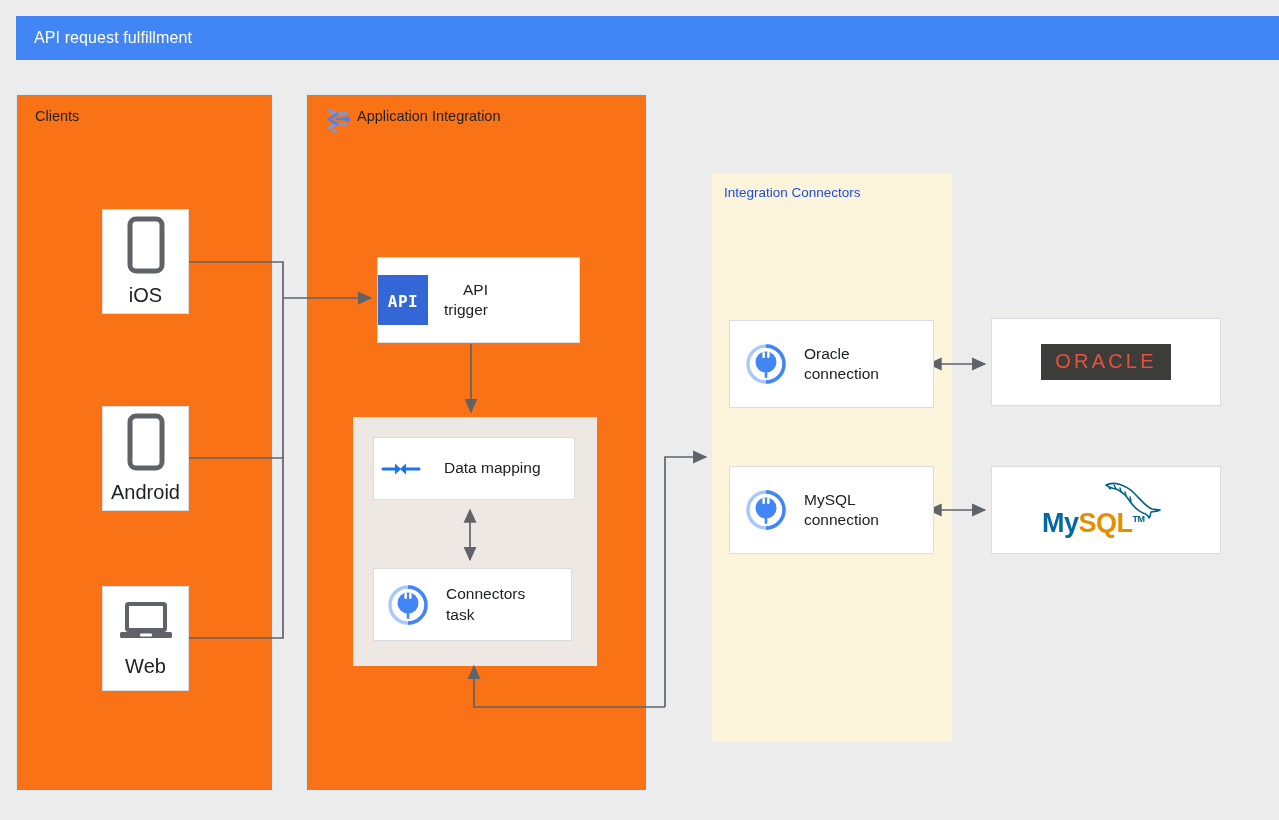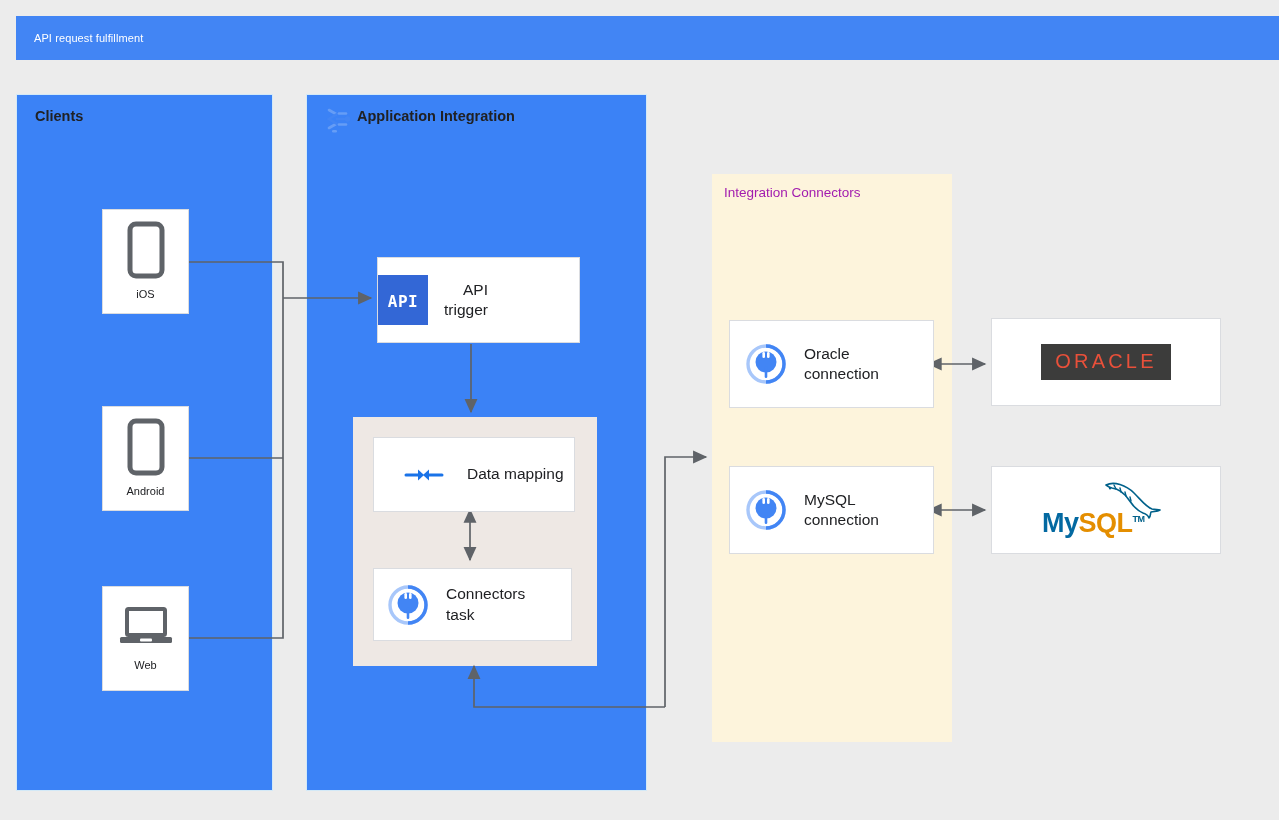--- a/index.html
+++ b/index.html
@@ -23,32 +23,31 @@
     left: 16px; top: 16px;
     width: 1263px; height: 44px;
     background: #4285f4;
   }
   #title-bar .title-text {
     position: absolute;
     left: 18px; top: 0;
     height: 44px;
     line-height: 44px;
     color: #ffffff;
-    font-size: 11px;
+    font-size: 16px;
     letter-spacing: 0.1px;
     white-space: nowrap;
   }
 
   
   .zone {
     position: absolute;
-    background: #3b82f6;
+    background: #f97316;
     border: 1px solid #d3e9f7;
     box-sizing: border-box;
-    font-weight: bold;
   }
   .zone-label {
     position: absolute;
     left: 18px; top: 13px;
     font-size: 14.5px;
     color: #202124;
     white-space: nowrap;
   }
   .zone-label.with-icon { left: 50px; }
 
@@ -67,21 +66,21 @@
   #group-ic {
     position: absolute;
     left: 712px; top: 174px;
     width: 240px; height: 568px;
     background: #fdf4dc;
   }
   #group-ic .group-label {
     position: absolute;
     left: 12px; top: 11px;
     font-size: 13.5px;
-    color: #a21caf;
+    color: #1d4ed8;
     white-space: nowrap;
   }
   #group-tasks {
     position: absolute;
     left: 353px; top: 417px;
     width: 244px; height: 249px;
     background: #eee8e4;
   }
 
   
@@ -111,33 +110,33 @@
     flex-direction: column;
     justify-content: center;
     left: 102px;
     width: 87px;
     height: 105px;
   }
   #node-ios     { top: 209px; }
   #node-android { top: 406px; }
   #node-web     { top: 586px; }
   .client-card .node-label {
-    font-size: 11px;
+    font-size: 20px;
     margin-top: 8px;
     text-align: left;
   }
 
   
   #node-api-trigger {
     left: 377px; top: 257px; width: 203px; height: 86px;
     gap: 16px; text-align: right;
   }
   #node-data-mapping {
-    left: 373px; top: 437px; width: 202px; height: 75px;
-    padding-left: 29px; gap: 22px;
+    left: 373px; top: 437px; width: 202px; height: 63px;
+    padding-left: 6px; gap: 22px;
   }
   #node-connectors-task {
     left: 373px; top: 568px; width: 199px; height: 73px;
     padding-left: 12px; gap: 16px;
   }
 
   
   .conn-card {
     left: 729px;
     width: 205px;

